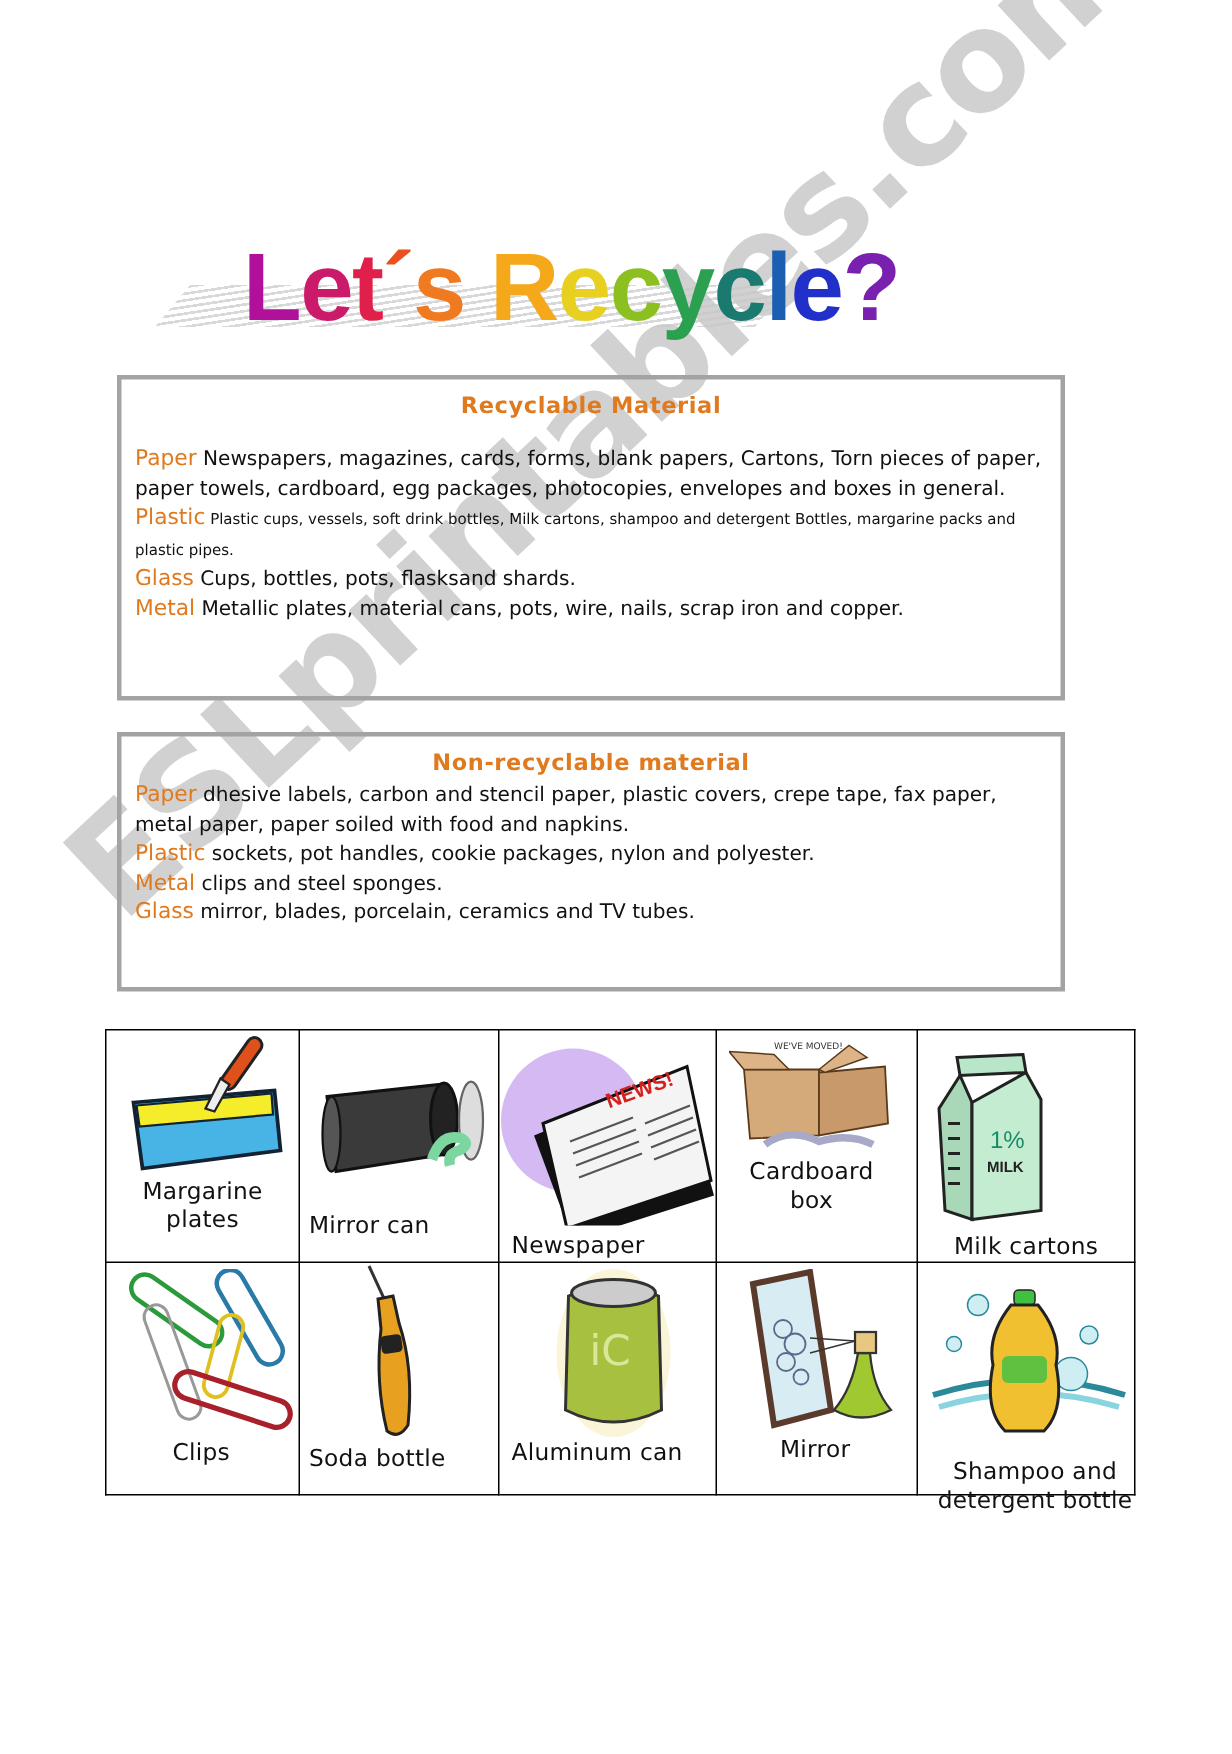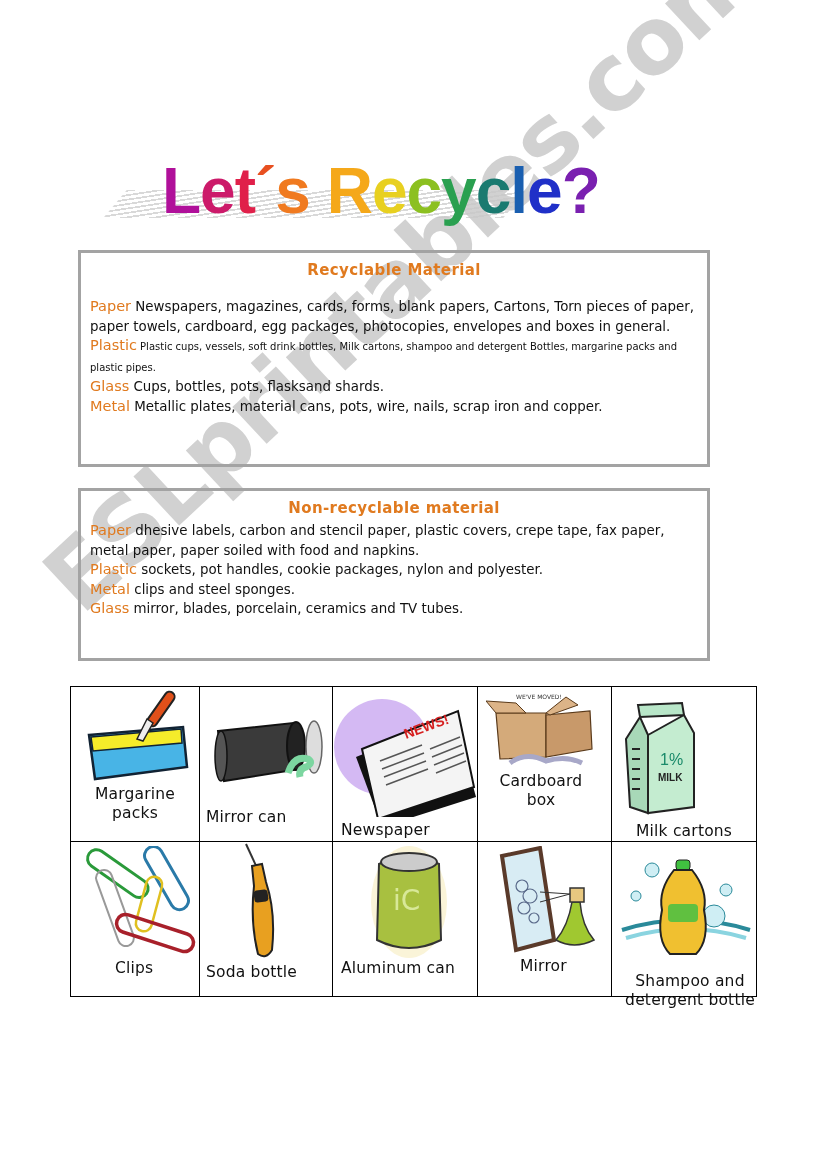--- a/index.html
+++ b/index.html
@@ -88,21 +88,21 @@
   <tbody>
       <tr>
     <td style="width:128px">
       <div class="cell">
         <svg width="110" height="100" style="left:10px;top:0">
           <rect x="75" y="2" width="10" height="40" rx="5" fill="#e0501a" stroke="#222" stroke-width="2" transform="rotate(35 80 22)"></rect>
           <path d="M8 48 L102 40 L106 80 L14 92 Z" fill="#48b4e6" stroke="#123" stroke-width="2.5"></path>
           <path d="M10 50 L100 42 L101 56 L12 64 Z" fill="#f5ec2a" stroke="#123" stroke-width="1.5"></path>
           <path d="M56 52 L66 32 L72 36 L62 54 Z" fill="#eee" stroke="#222" stroke-width="1.5"></path>
         </svg>
-        <div class="label" style="left:22px;top:98px;text-align:center;width:84px">Margarine packs</div>
+        <div class="label" style="left:22px;top:98px;text-align:center;width:84px">Margarine plates</div>
       </div>
     </td>
     <td style="width:132px">
       <div class="cell">
         <svg width="120" height="80" style="left:8px;top:24px">
           <path d="M10 20 L85 12 L92 58 L16 70 Z" fill="#3a3a3a" stroke="#111" stroke-width="2"></path>
           <ellipse cx="13" cy="45" rx="6" ry="25" fill="#555" stroke="#111" stroke-width="1.5"></ellipse>
           <ellipse cx="88" cy="35" rx="9" ry="24" fill="#222" stroke="#111" stroke-width="2"></ellipse>
           <ellipse cx="106" cy="36" rx="8" ry="26" fill="#ddd" stroke="#666" stroke-width="1.5"></ellipse>
           <path d="M80 62 Q86 44 100 48 Q106 52 98 56 Q90 58 92 66" fill="none" stroke="#7cd6a0" stroke-width="7"></path>

